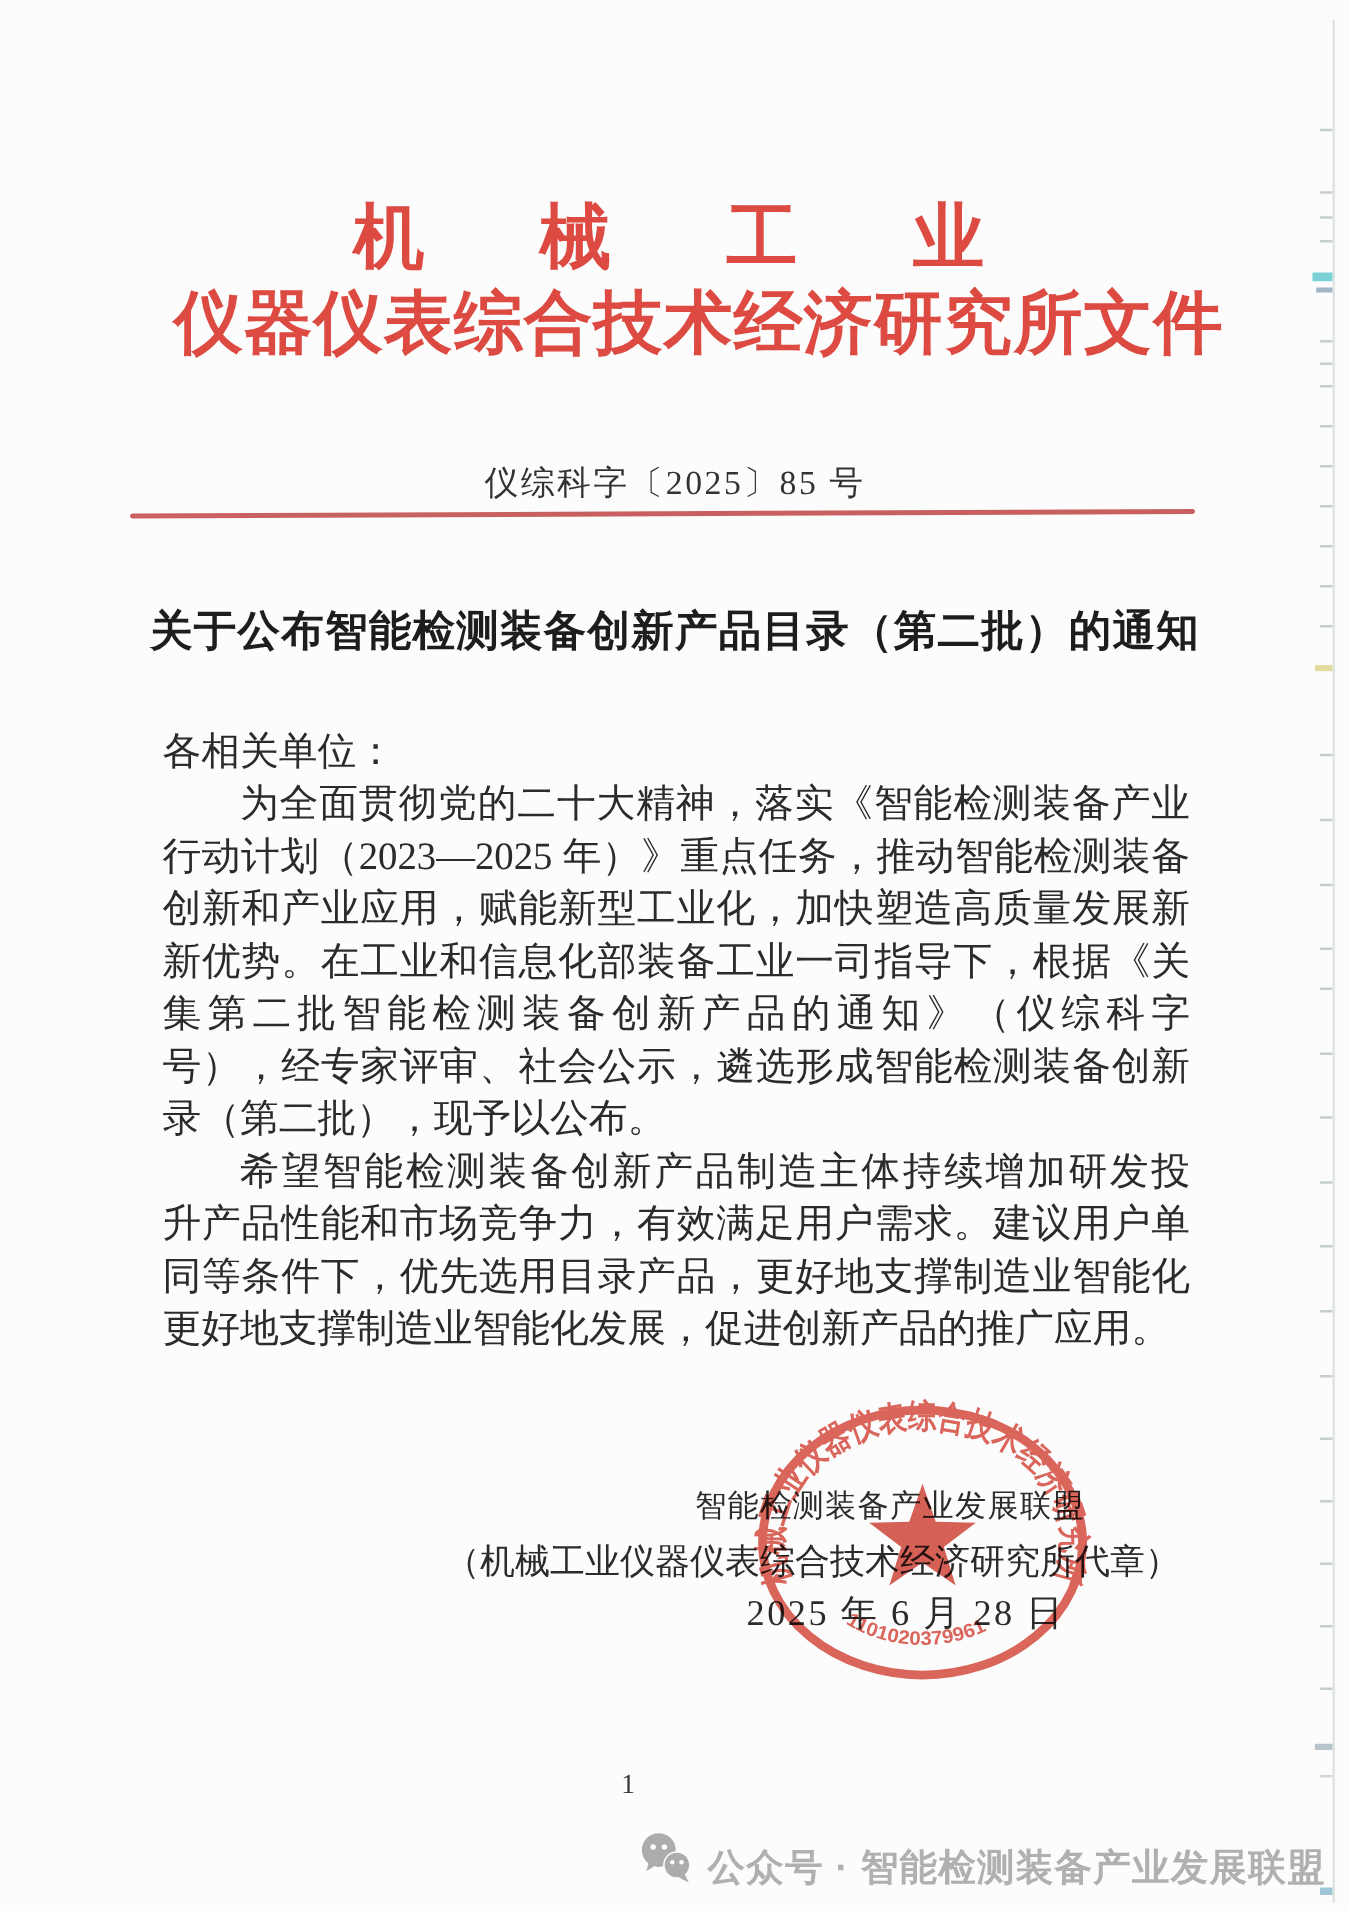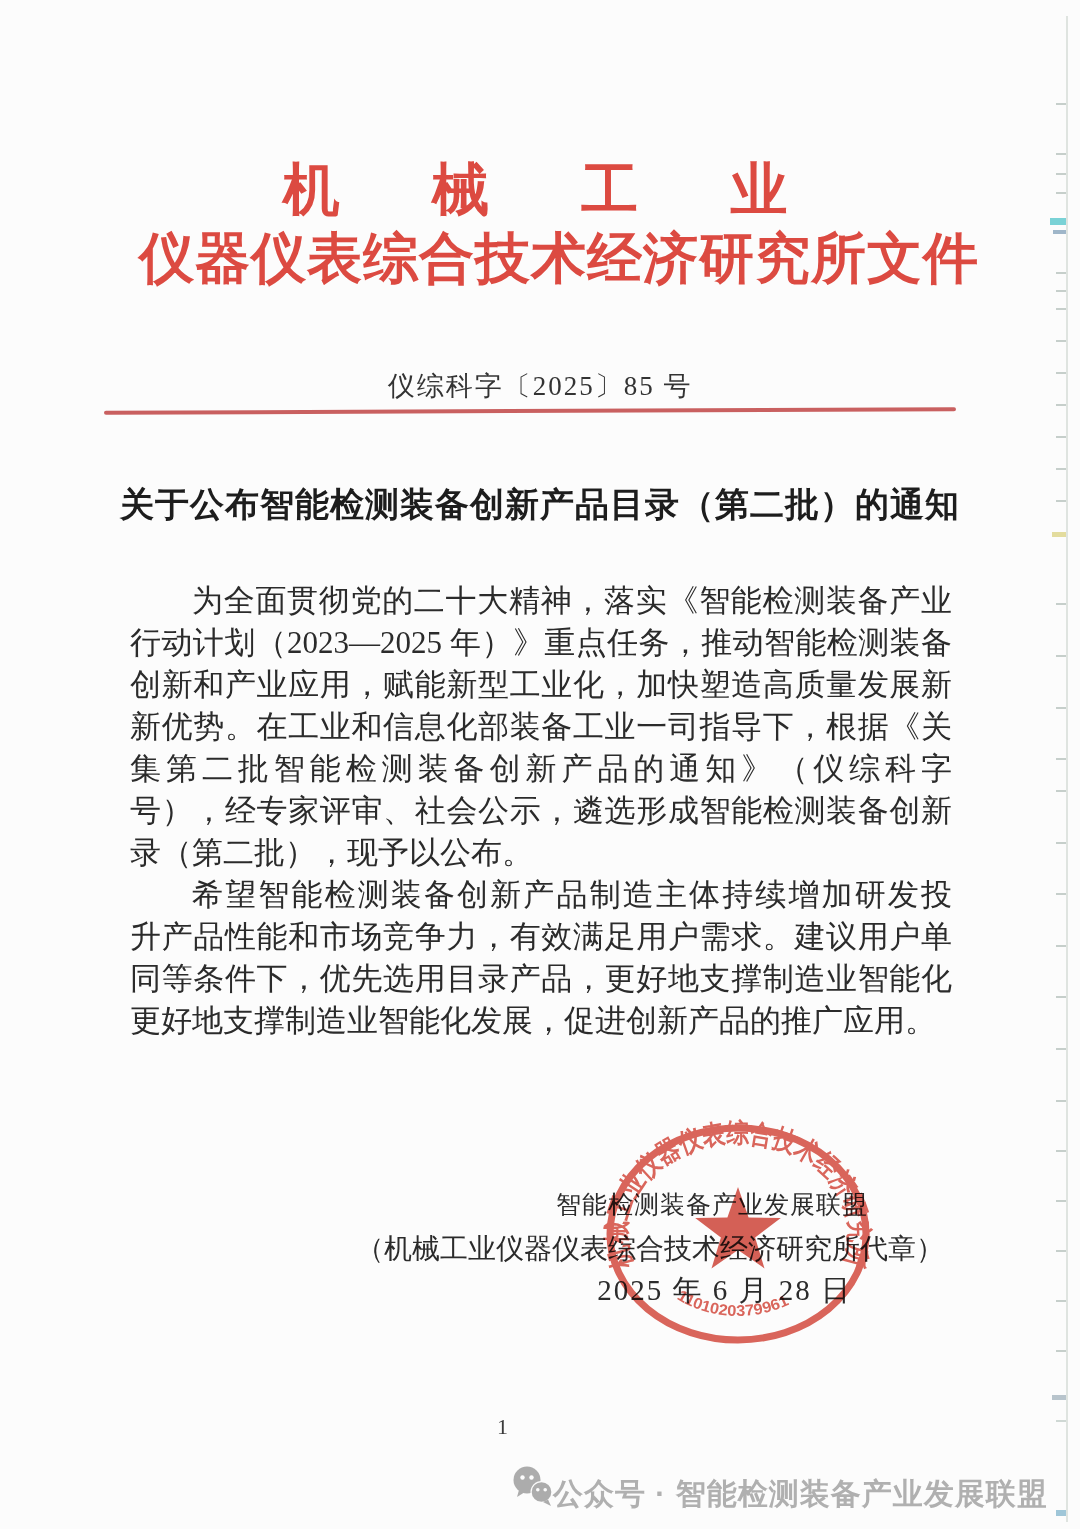--- a/index.html
+++ b/index.html
@@ -19,41 +19,42 @@
   .line{height:42px;overflow:hidden;}
   .just{text-align:justify;text-align-last:justify;}
   .indent{padding-left:62px;}
   .sig{position:absolute;font-size:25px;color:#2b2b2b;white-space:nowrap;}
   .sig-org{top:1188px;right:212px;letter-spacing:1px;}
   .sig-agency{top:1230px;right:136px;font-size:28px;}
   .sig-date{top:1271px;right:228px;font-size:29px;letter-spacing:2px;}
   .seal{position:absolute;left:602px;top:1118px;opacity:.84;mix-blend-mode:multiply;}
   .pagenum{position:absolute;left:497px;top:1414px;font-size:22px;color:#3a3a3a;}
   .wm-icon{position:absolute;left:511px;top:1466px;}
-  .wm-text{position:absolute;left:553px;top:1474px;font-size:30px;letter-spacing:1px;
+  .wm-text{position:absolute;left:566px;top:1474px;font-size:30px;letter-spacing:1px;
     color:#b0b0b0;font-family:"Liberation Sans","DejaVu Sans",sans-serif;font-weight:700;white-space:nowrap;}
   .edge-line{position:absolute;left:1066px;top:16px;width:2px;height:1506px;background:#dfe4e0;}
   .artifacts{position:absolute;left:0;top:0;width:1080px;height:1529px;pointer-events:none;}
   .tick{position:absolute;right:14px;}
 </style>
 </head>
 <body>
 
 <div class="page" style="--red: #dc4a41; --rule: #c96060;">
 
   <div class="centered hdr1">机 械 工 业</div>
   <div class="centered hdr2">仪器仪表综合技术经济研究所文件</div>
 
   <div class="centered docnum">仪综科字〔2025〕85 号</div>
 
   <div class="redline"></div>
 
   <div class="centered title">关于公布智能检测装备创新产品目录（第二批）的通知</div>
 
   <div class="body">
+    <div class="line">各相关单位：</div>
     <div class="line just indent">为全面贯彻党的二十大精神，落实《智能检测装备产业发展</div>
     <div class="line just">行动计划（2023—2025 年）》重点任务，推动智能检测装备技术</div>
     <div class="line just">创新和产业应用，赋能新型工业化，加快塑造高质量发展新动能</div>
     <div class="line just">新优势。在工业和信息化部装备工业一司指导下，根据《关于征</div>
     <div class="line just">集第二批智能检测装备创新产品的通知》（仪综科字〔2024〕207</div>
     <div class="line just">号），经专家评审、社会公示，遴选形成智能检测装备创新产品目</div>
     <div class="line">录（第二批），现予以公布。</div>
     <div class="line just indent">希望智能检测装备创新产品制造主体持续增加研发投入，提</div>
     <div class="line just">升产品性能和市场竞争力，有效满足用户需求。建议用户单位在</div>
     <div class="line just">同等条件下，优先选用目录产品，更好地支撑制造业智能化发展。</div>

